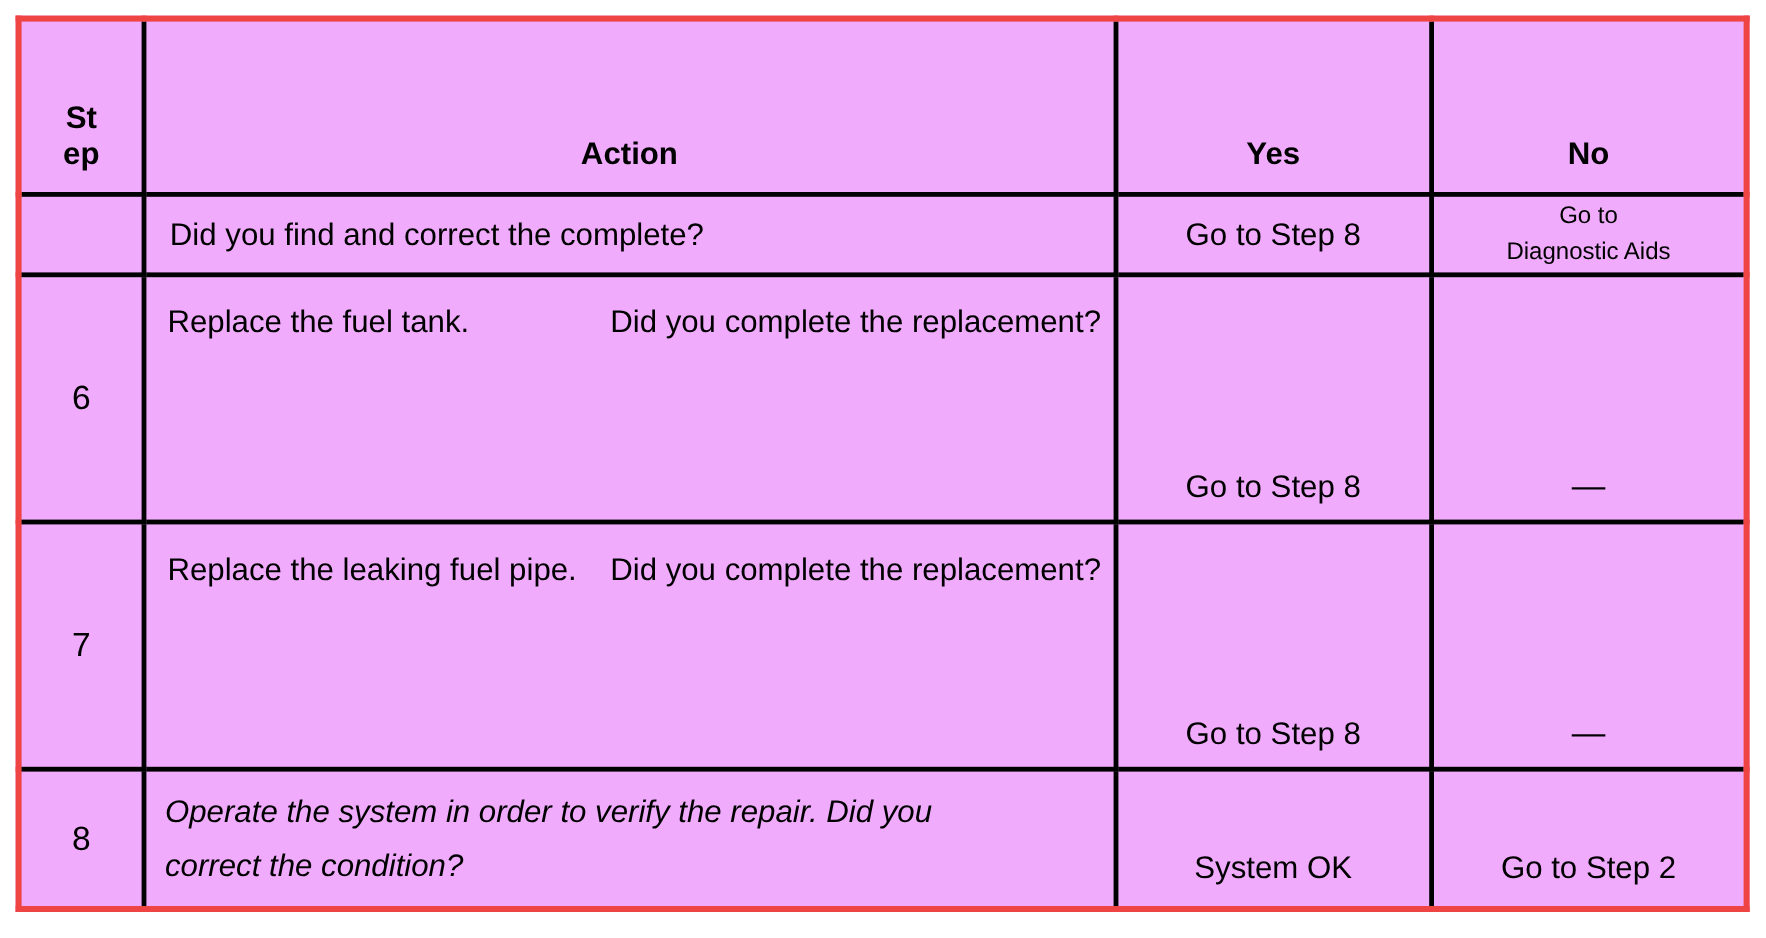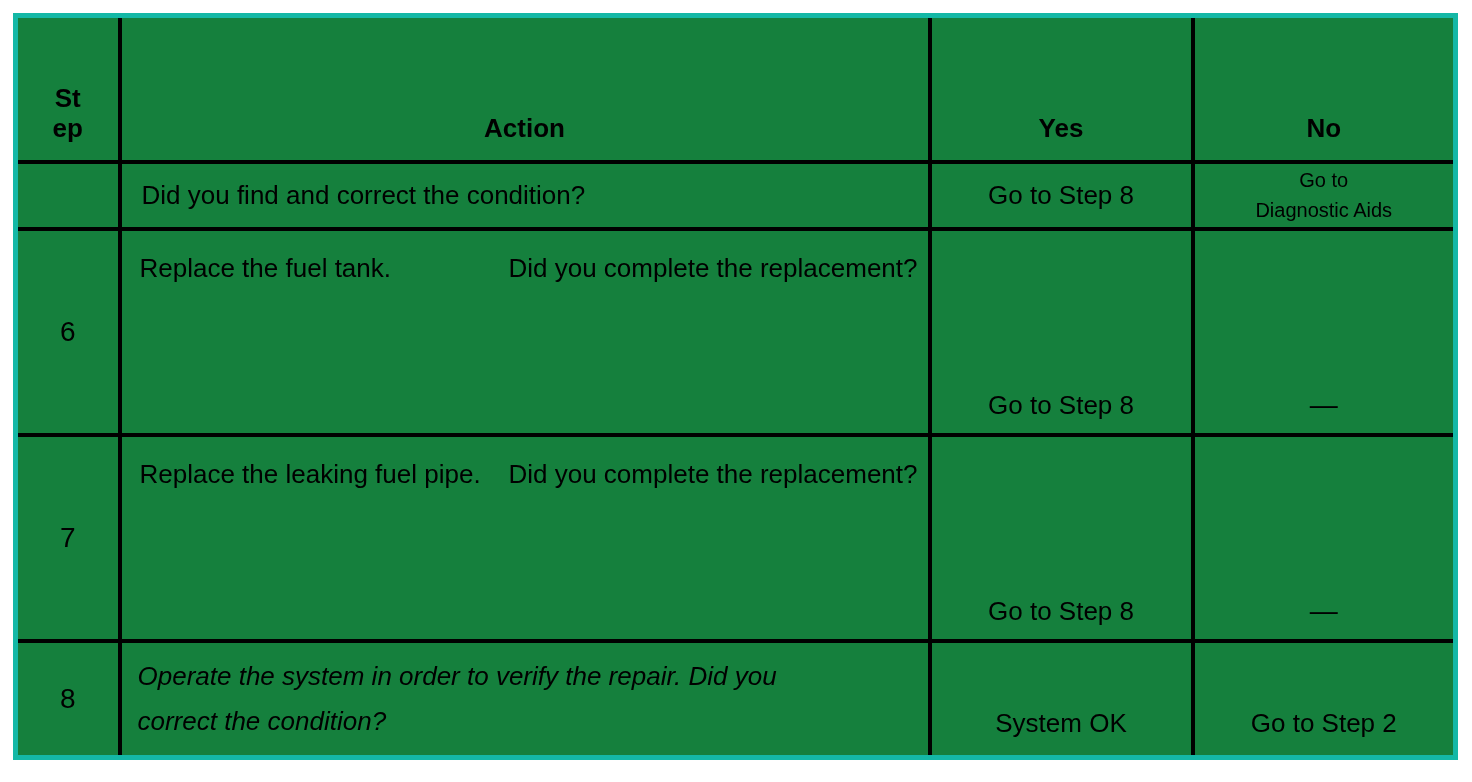--- a/index.html
+++ b/index.html
@@ -16,22 +16,22 @@
     box-sizing: border-box;
     width: 1472px;
     height: 782px;
     padding: 13px 0 0 13px;
     background: #ffffff;
   }
   table.diag {
     border-collapse: collapse;
     table-layout: fixed;
     width: 1440px;
-    border: 5px solid #14b8a6;
-    background: #15803d;
+    border: 5px solid #ef4444;
+    background: #f0abfc;
   }
   table.diag th,
   table.diag td {
     border: 4px solid #000000;
     padding: 0;
     overflow: hidden;
     color: #000000;
   }
   col.c-step   { width: 104px; }
   col.c-action { width: 810px; }
@@ -128,21 +128,21 @@
         <th class="th-step">St
 ep</th>
         <th>Action</th>
         <th>Yes</th>
         <th>No</th>
       </tr>
     </thead>
     <tbody>
       <tr class="row-cont">
         <td class="step-cell"></td>
-        <td class="action-cell">Did you find and correct the condition?</td>
+        <td class="action-cell">Did you find and correct the complete?</td>
         <td class="yn-cell">Go to Step 8</td>
         <td class="yn-cell no-cell pre">Go to
 Diagnostic Aids</td>
       </tr>
 
       <tr class="row-tall">
         <td class="step-cell">6</td>
         <td class="action-cell">
           <div class="stack">
             <div>Replace the fuel tank.</div>

